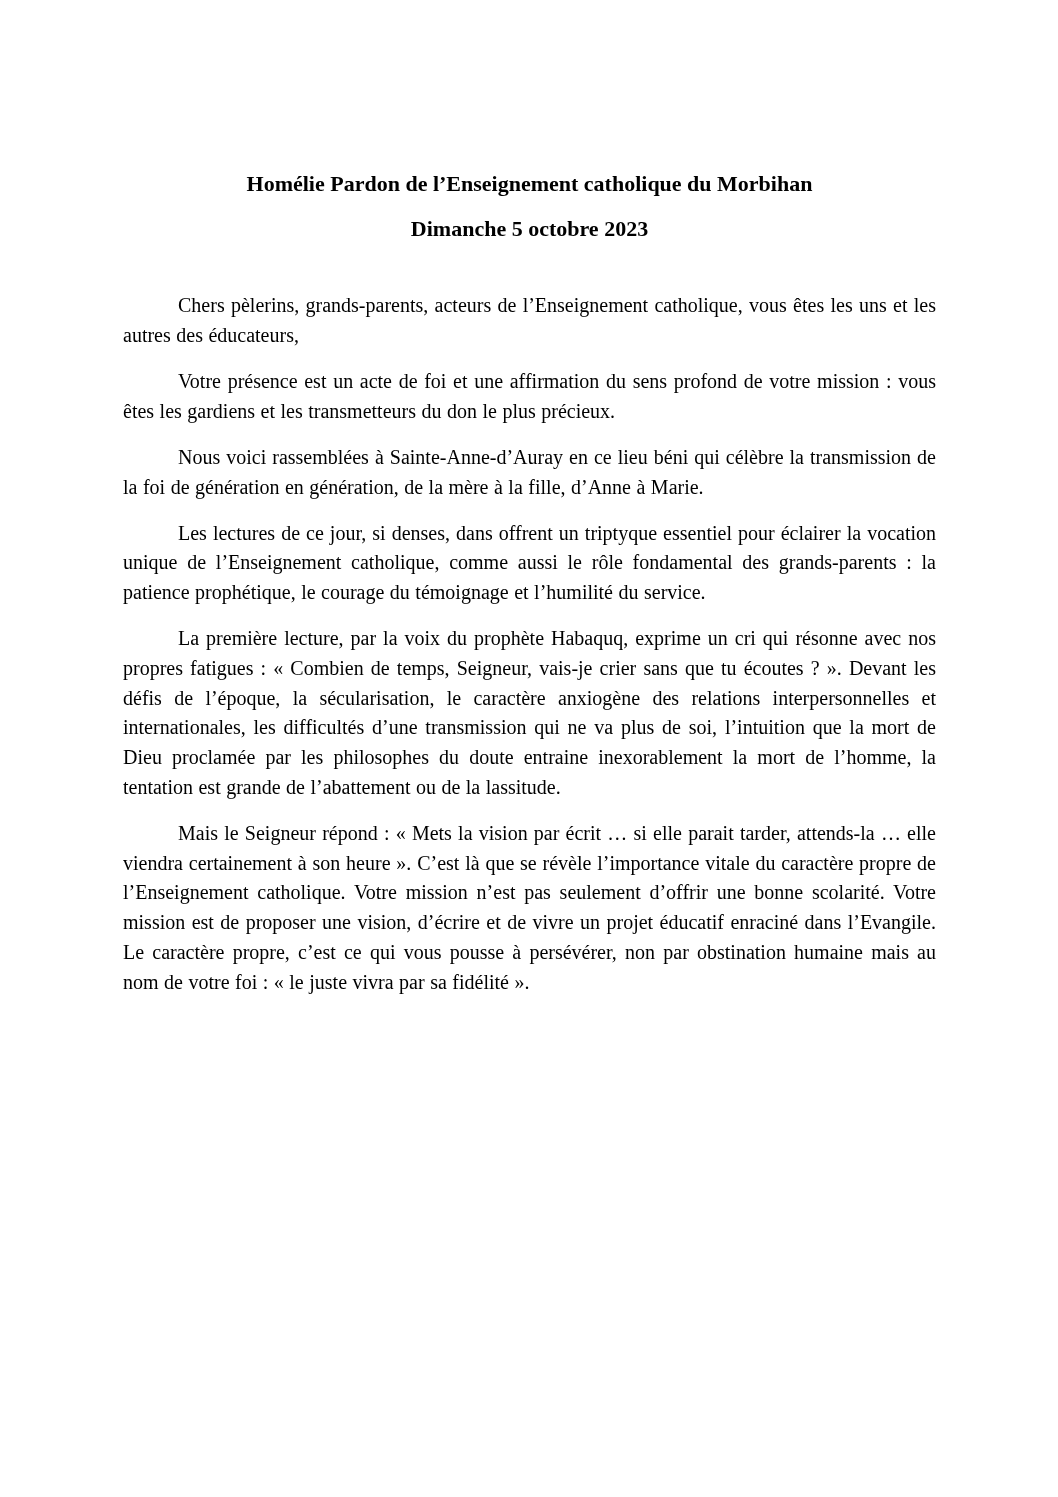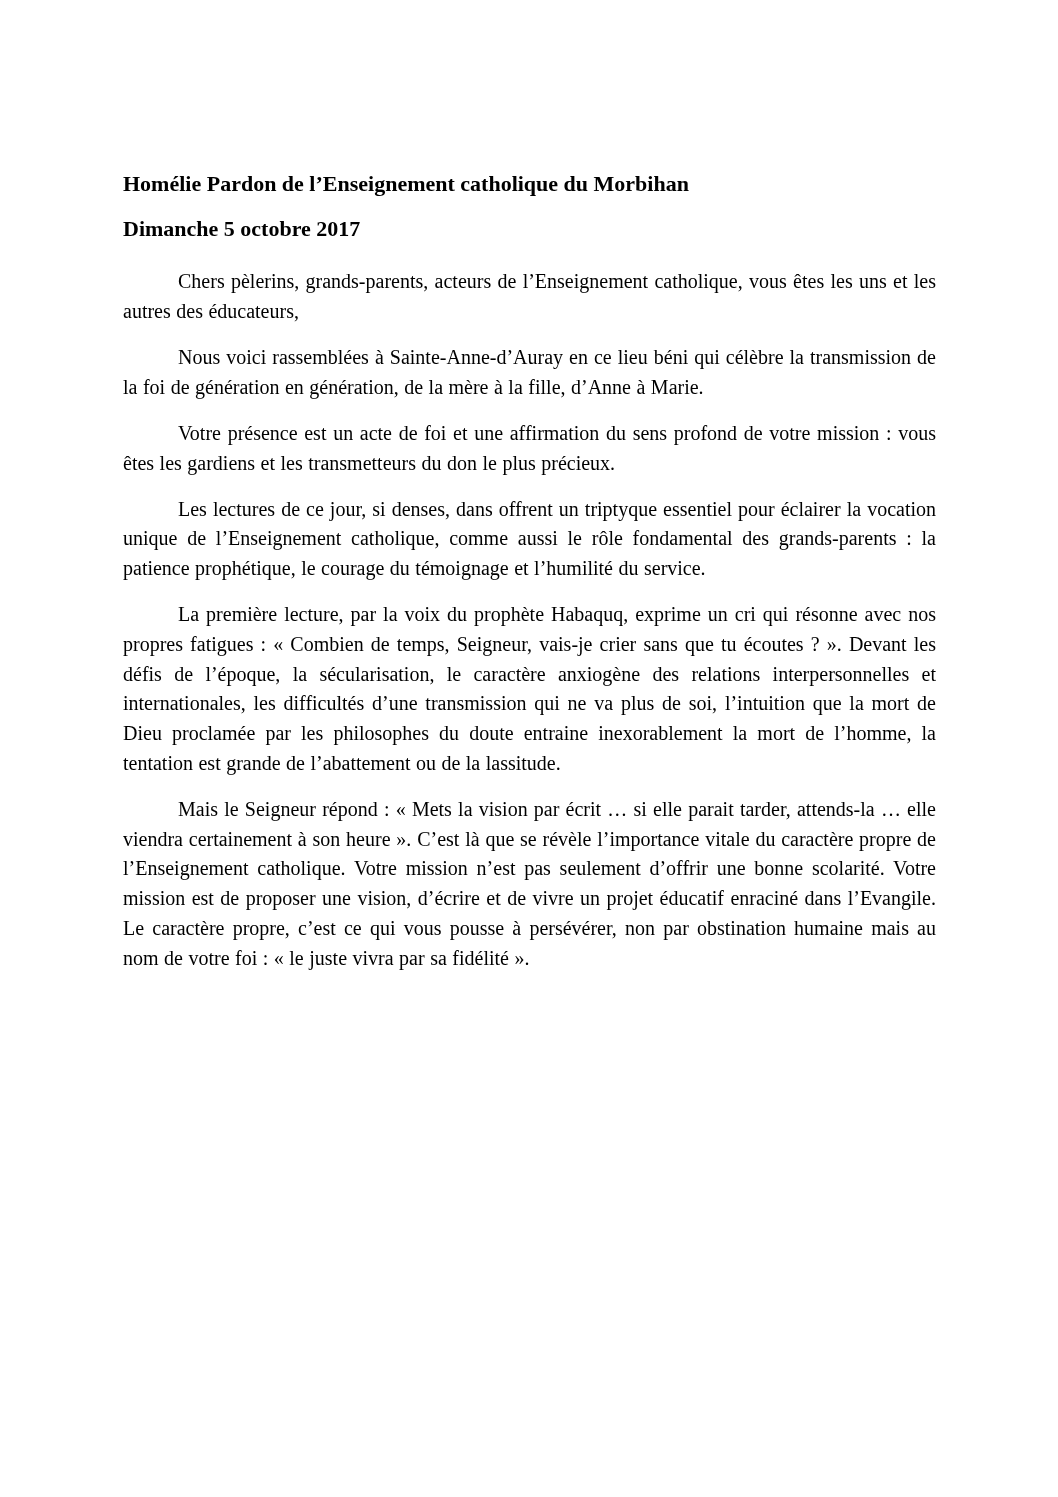--- a/index.html
+++ b/index.html
@@ -21,53 +21,53 @@
     background: #ffffff;
   }
   .textblock {
     position: absolute;
     left: 123px;
     top: 170px;
     width: 813px;
   }
   .title-line {
     font-weight: bold;
-    text-align: left;
+    text-align: center;
     font-size: 22px;
     line-height: 28px;
     margin: 0 0 17px 0;
   }
   .doc-body {
-    margin-top: 24px;
+    margin-top: 48px;
   }
   .doc-body p {
     font-size: 20px;
     line-height: 29.7px;
     text-align: justify;
     text-justify: inter-word;
     text-indent: 55px;
     margin: 0 0 16.5px 0;
     hyphens: none;
     word-spacing: 0.5px;
   }
 </style>
 </head>
 <body>
 
 <div class="page">
   <div class="textblock">
 
     <h1 class="title-line">Homélie Pardon de l’Enseignement catholique du Morbihan</h1>
 
-    <h2 class="title-line">Dimanche 5 octobre 2017</h2>
+    <h2 class="title-line">Dimanche 5 octobre 2023</h2>
 
 
     <div class="doc-body">
       <p>Chers pèlerins, grands-parents, acteurs de l’Enseignement catholique, vous êtes les uns et les autres des éducateurs,</p>
+      <p>Votre présence est un acte de foi et une affirmation du sens profond de votre mission : vous êtes les gardiens et les transmetteurs du don le plus précieux.</p>
       <p>Nous voici rassemblées à Sainte-Anne-d’Auray en ce lieu béni qui célèbre la transmission de la foi de génération en génération, de la mère à la fille, d’Anne à Marie.</p>
-      <p>Votre présence est un acte de foi et une affirmation du sens profond de votre mission : vous êtes les gardiens et les transmetteurs du don le plus précieux.</p>
       <p>Les lectures de ce jour, si denses, dans offrent un triptyque essentiel pour éclairer la vocation unique de l’Enseignement catholique, comme aussi le rôle fondamental des grands-parents : la patience prophétique, le courage du témoignage et l’humilité du service.</p>
       <p>La première lecture, par la voix du prophète Habaquq, exprime un cri qui résonne avec nos propres fatigues : « Combien de temps, Seigneur, vais-je crier sans que tu écoutes ? ». Devant les défis de l’époque, la sécularisation, le caractère anxiogène des relations interpersonnelles et internationales, les difficultés d’une transmission qui ne va plus de soi, l’intuition que la mort de Dieu proclamée par les philosophes du doute entraine inexorablement la mort de l’homme, la tentation est grande de l’abattement ou de la lassitude.</p>
       <p>Mais le Seigneur répond : « Mets la vision par écrit … si elle parait tarder, attends-la … elle viendra certainement à son heure ». C’est là que se révèle l’importance vitale du caractère propre de l’Enseignement catholique. Votre mission n’est pas seulement d’offrir une bonne scolarité. Votre mission est de proposer une vision, d’écrire et de vivre un projet éducatif enraciné dans l’Evangile. Le caractère propre, c’est ce qui vous pousse à persévérer, non par obstination humaine mais au nom de votre foi : « le juste vivra par sa fidélité ».</p>
     </div>
 
   </div>
 </div>
 
 </body></html>

